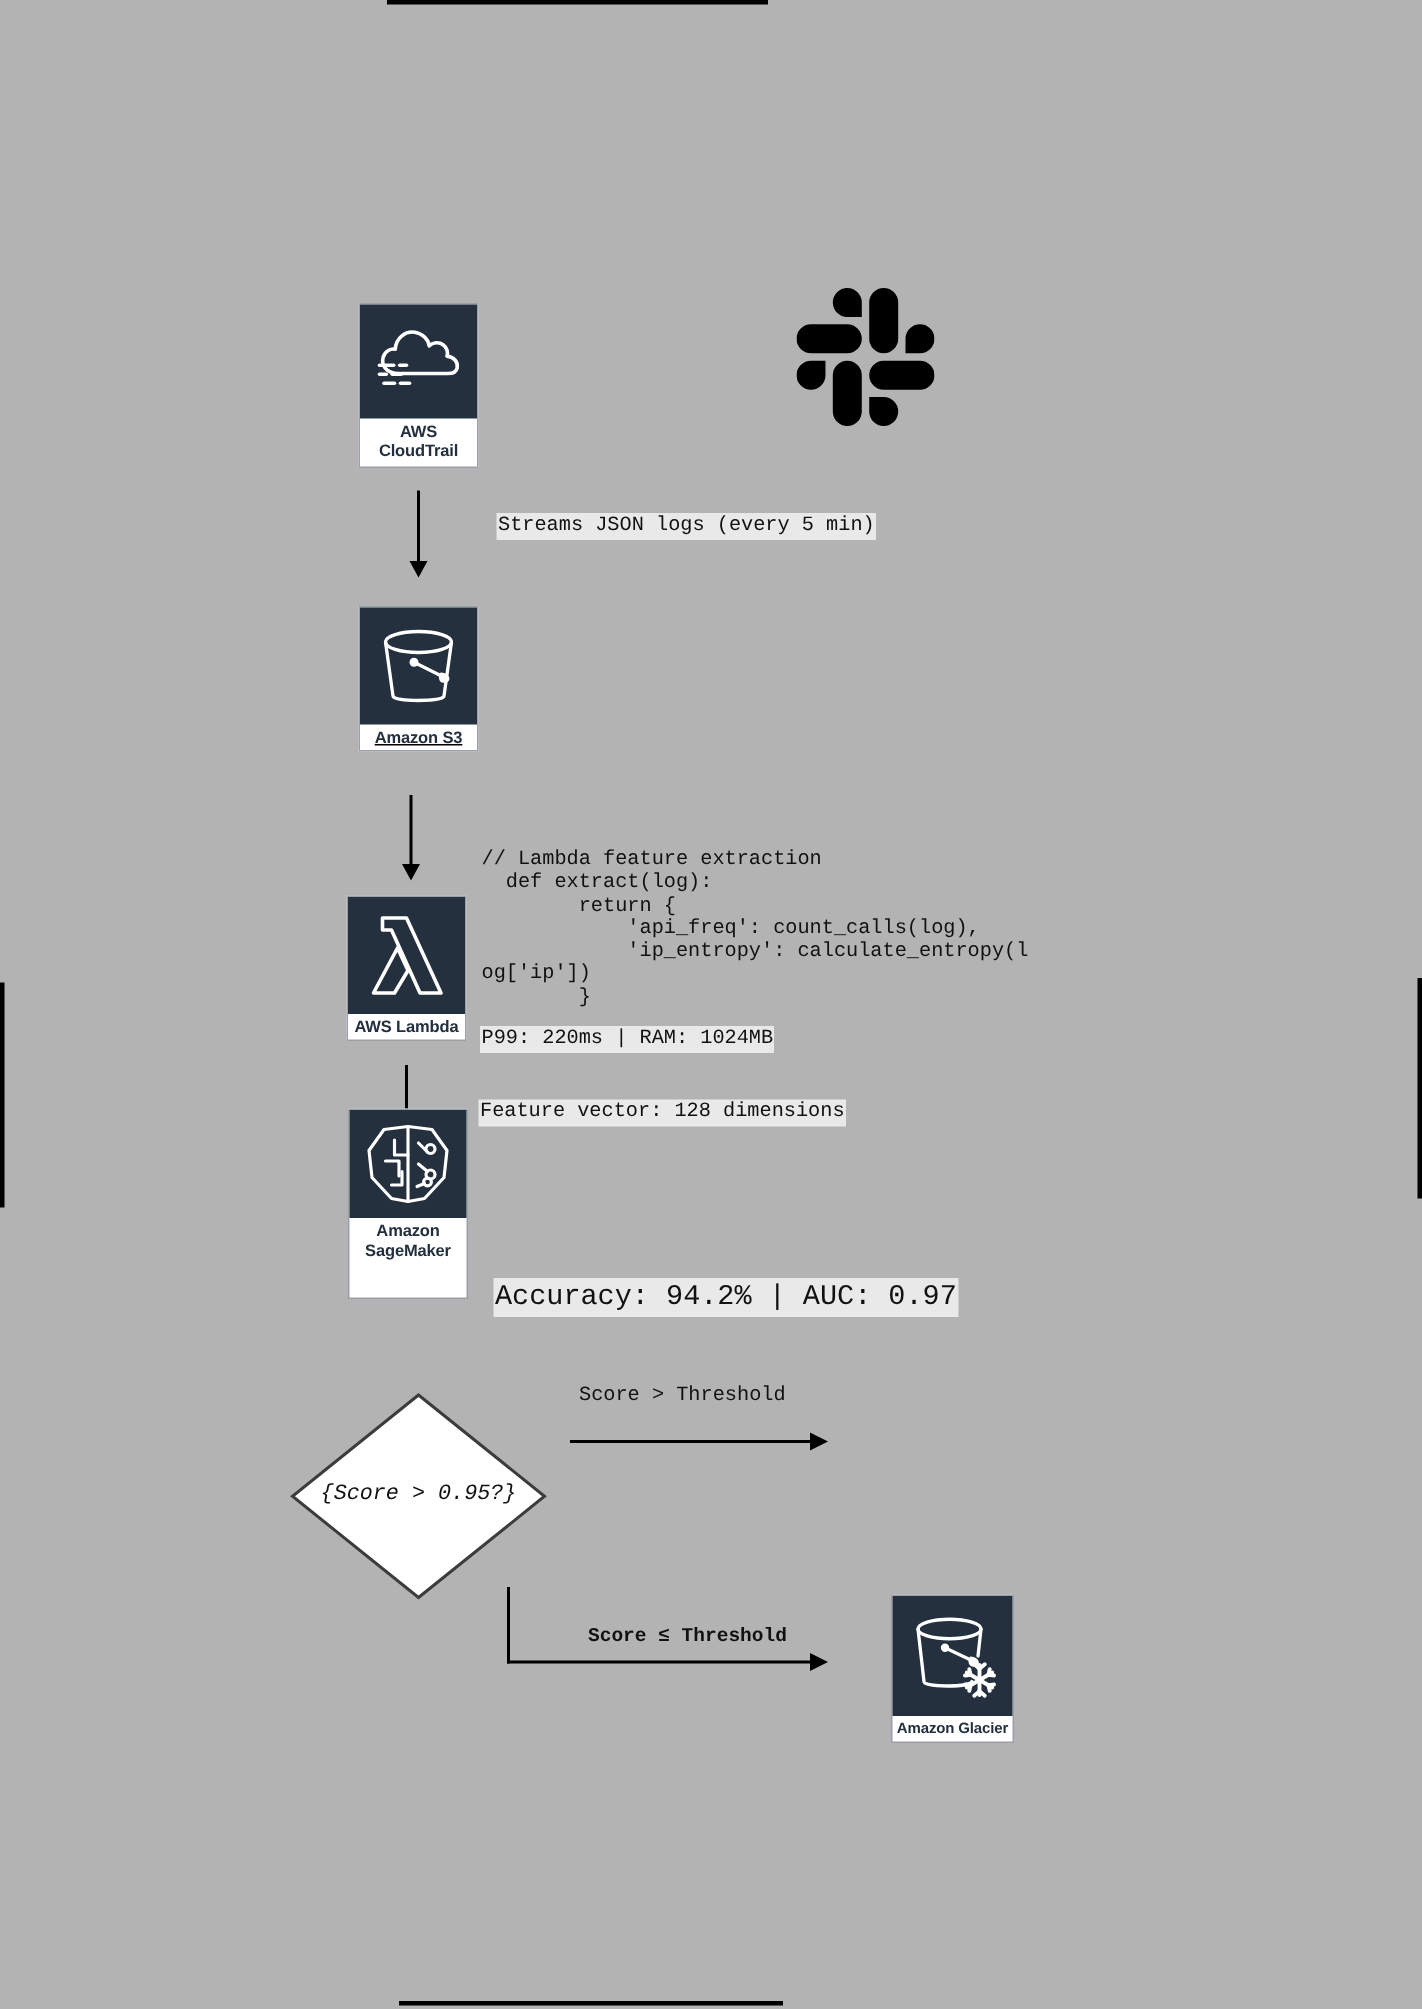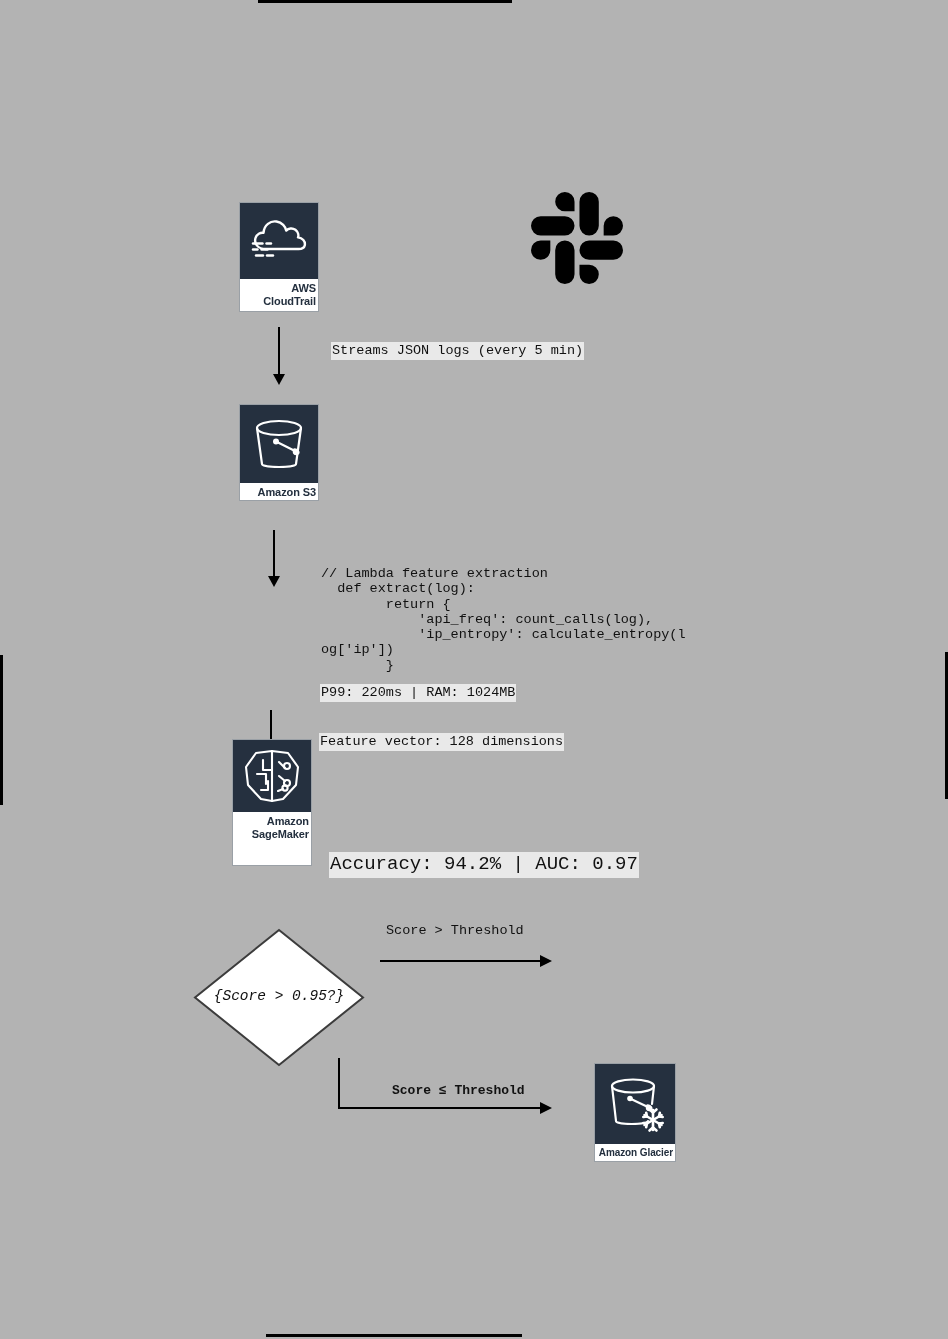--- a/index.html
+++ b/index.html
@@ -72,21 +72,20 @@
     box-sizing: border-box;
   }
   .node-icon svg { display: block; }
   .node-label {
     color: #232f3e;
     font-family: "Liberation Sans", "DejaVu Sans", sans-serif;
     font-weight: bold;
     line-height: 1.15;
     padding: 3px 2px 4px 2px;
     letter-spacing: -0.1px;
-    text-align: right;
   }
   .chip {
     position: absolute;
     font-family: "Liberation Mono", "DejaVu Sans Mono", monospace;
     color: #111;
     background: #e9e9e9;
     white-space: pre;
     line-height: 1.35;
     padding: 0 1px;
   }
@@ -228,21 +227,21 @@
     <div class="node-label" style="font-size:11px;">
       <div>AWS</div>
       <div>CloudTrail</div>
     </div>
   </div>
 
   <div class="arrow-v" style="left:278px; top:327px; height:49px;"></div>
 
   <div class="chip" style="left:331px; top:342px; font-size:13.5px;">Streams JSON logs (every 5 min)</div>
 
-  <div class="node" style="left:239px; top:404px; width:80px; height:97px;">
+  <div class="node" style="left:239px; top:404px; width:80px; height:97px;text-decoration:underline;">
     <div class="node-icon" style="width:78px; height:78px;">
       <svg width="78" height="78" viewBox="0 0 78 78" aria-hidden="true">
         <g fill="none" stroke="#ffffff" stroke-width="2.2" stroke-linecap="round" stroke-linejoin="round">
           <ellipse cx="39" cy="23" rx="22" ry="7"></ellipse>
           <path d="M17 23 L22 59 C22 63 56 63 56 59 L61 23"></path>
           <path d="M37 37 L57 47"></path>
           <circle cx="36" cy="36.5" r="3" fill="#ffffff" stroke="none"></circle>
           <path d="M54 44 C59.5 44.5 60.5 49 56.5 49.5 C53.5 49.8 52.5 47 54 44 Z" fill="#ffffff" stroke="#ffffff" stroke-width="1.4"></path>
         </g>
       </svg>
@@ -254,20 +253,33 @@
 
   <div class="arrow-v" style="left:273px; top:530px; height:48px;"></div>
 
   <div class="codeblock" style="left:321px; top:566px;">// Lambda feature extraction
   def extract(log):
         return {
             'api_freq': count_calls(log),
             'ip_entropy': calculate_entropy(log['ip'])
         }</div>
 
+  <div class="node" style="left:231px; top:597px; width:80px; height:97px;">
+    <div class="node-icon" style="width:78px; height:78px;">
+      <svg width="78" height="78" viewBox="0 0 78 78" aria-hidden="true">
+        <g fill="none" stroke="#ffffff" stroke-width="2.4" stroke-linejoin="round">
+          <path d="M23 14 H39 L62 64 H48 L29 22 H23 Z"></path>
+          <path d="M33 34 L40 49 L31 64 H17 Z"></path>
+        </g>
+      </svg>
+    </div>
+    <div class="node-label" style="font-size:11px;">
+      <div>AWS Lambda</div>
+    </div>
+  </div>
 
   <div class="chip" style="left:320px; top:684px; font-size:13.5px;">P99: 220ms | RAM: 1024MB</div>
 
   <div class="arrow-v" style="left:270px; top:710px; height:50px;"></div>
 
   <div class="chip" style="left:319px; top:733px; font-size:13.5px;">Feature vector: 128 dimensions</div>
 
   <div class="node" style="left:232px; top:739px; width:80px; height:127px;">
     <div class="node-icon" style="width:78px; height:72px;">
       <svg width="78" height="72" viewBox="0 0 78 72" aria-hidden="true">

